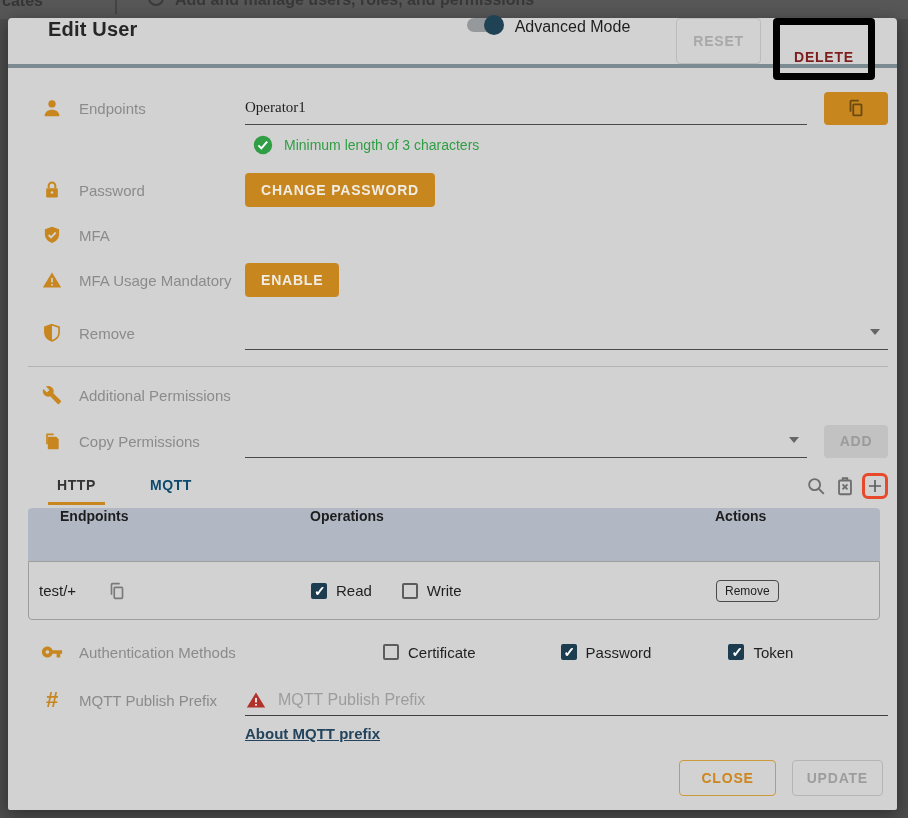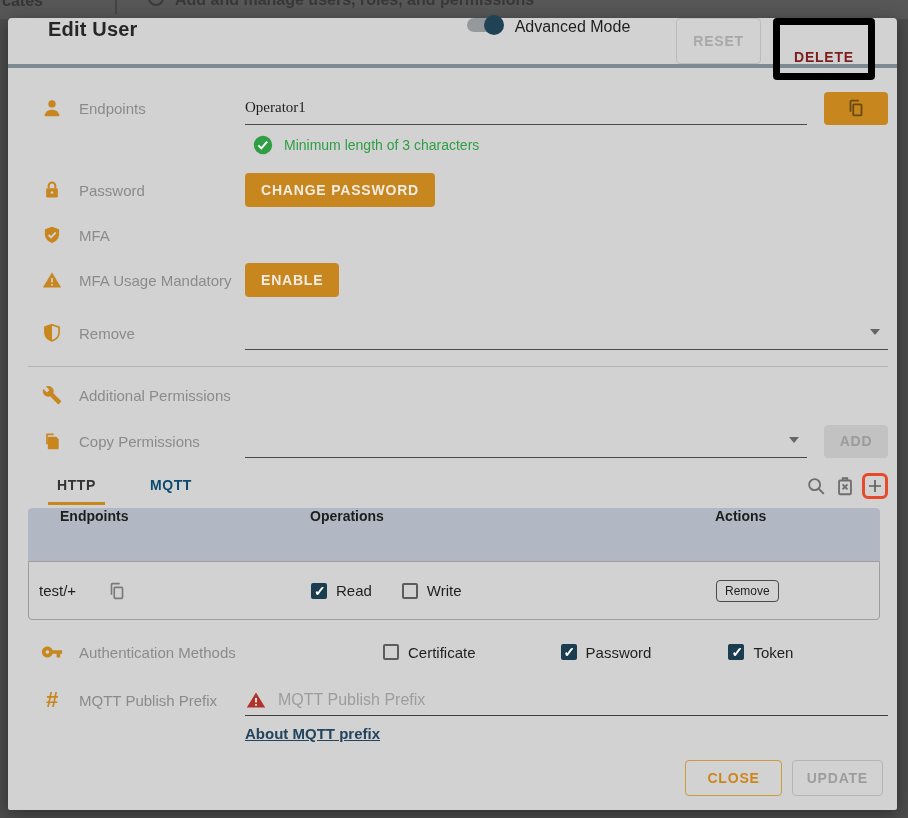--- a/index.html
+++ b/index.html
@@ -89,21 +89,21 @@
 
   .auth-options { flex:1; display:flex; align-items:center; }
   .auth-opt { display:flex; align-items:center; gap:9px; }
 
   .prefix-field { flex:1; display:flex; flex-direction:column; }
   .field-line { display:flex; align-items:center; gap:11px; border-bottom:1px solid #3f3f3f; height:32px; }
   .field-line input { border:none; background:transparent; flex:1; font-size:16px; font-family:inherit; color:#1f1f1f; outline:none; }
   .field-line input::placeholder { color:#9d9d9d; opacity:1; }
   .prefix-link { margin-top:9px; font-size:15px; font-weight:bold; color:#23445c; text-decoration:underline; align-self:flex-start; cursor:pointer; }
 
-  .modal-footer { margin-top:auto; display:flex; justify-content:flex-end; gap:10px; padding:0 5px 14px 0; }
+  .modal-footer { margin-top:auto; display:flex; justify-content:flex-end; gap:16px; padding:0 5px 14px 0; }
   .btn-close { border:1px solid #cb9b3e; color:#cd861d; padding:9px 21px; }
   .btn-update { border:1px solid #b5b5b5; color:#9d9d9d; padding:9px 14px; }
 
   .mt22{margin-top:22px}.mt18{margin-top:18px}.mt16{margin-top:16px}.mt20{margin-top:20px}
   .h36{height:36px}
   svg { display:block; }
 </style>
 </head>
 <body>
 

